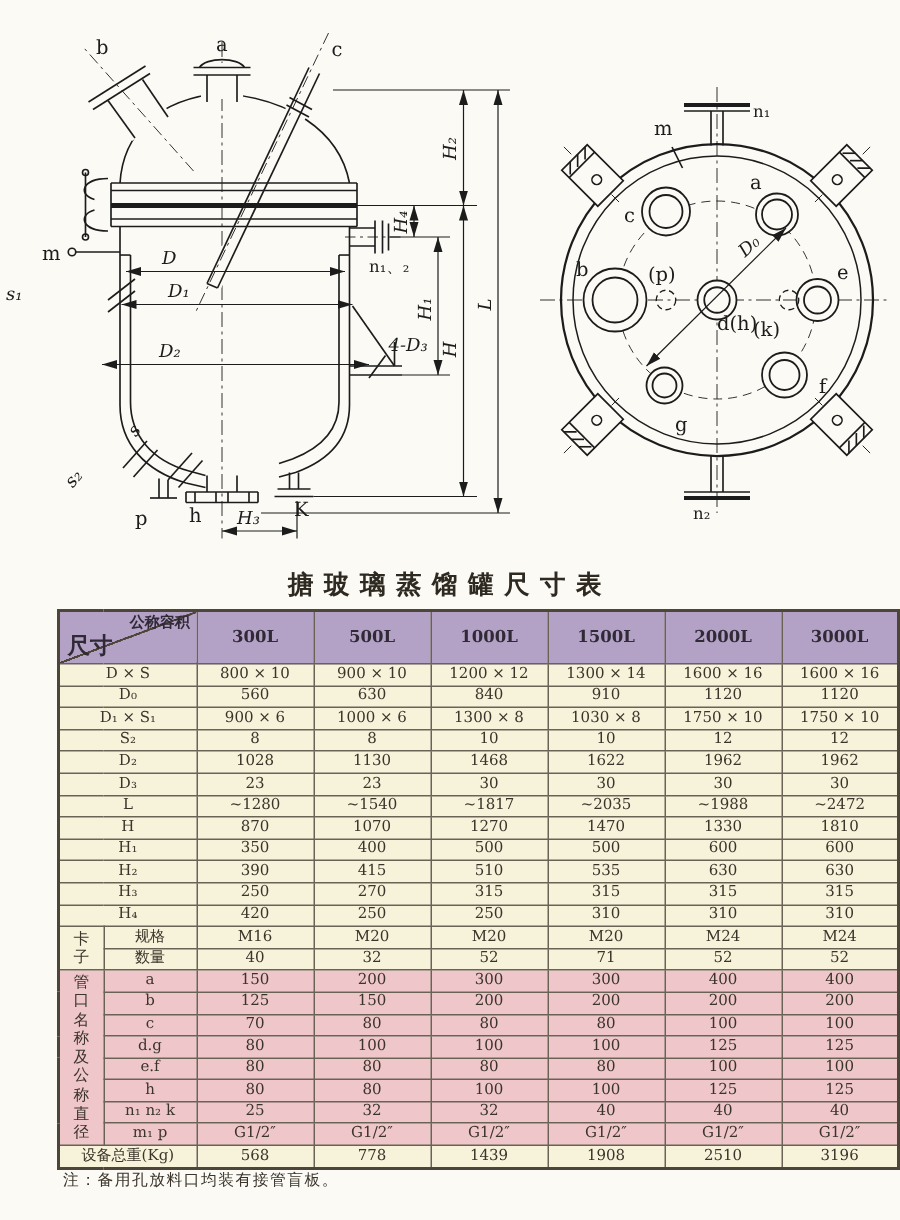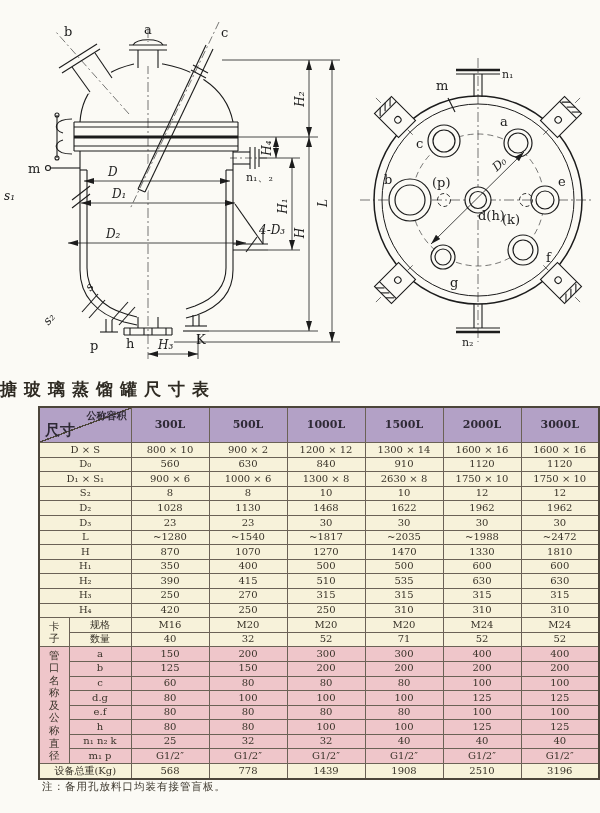--- a/index.html
+++ b/index.html
@@ -8,21 +8,21 @@
     background:#fbfaf5;
     font-family:"DejaVu Serif","DejaVu Sans",serif;
     color:#3a352c;
   }
   svg{position:absolute;}
   svg text{fill:#1c1c1c;stroke:none;font-family:"DejaVu Serif","DejaVu Sans",serif;}
   .dl{font-size:12px;font-style:italic;}
   .pl{font-size:13px;}
   .sm{font-size:11px;}
   #page-title{
-    position:absolute;top:378px;left:0;width:600px;
+    position:absolute;top:378px;left:0;width:600px;text-align:center;
     font-size:17px;font-weight:bold;letter-spacing:7px;color:#2e2a22;
   }
   table#spec{
     position:absolute;left:38px;top:406px;width:560px;
     border-collapse:collapse;table-layout:fixed;
     border:2px solid #4c453a;
   }
   #spec td{
     border:1px solid #6b6256;
     text-align:center;vertical-align:middle;
@@ -321,41 +321,41 @@
       <td class="hdr">1000L</td>
       <td class="hdr">1500L</td>
       <td class="hdr">2000L</td>
       <td class="hdr">3000L</td>
     </tr>
   </thead>
   <tbody>
       <tr>
         <td class="cream lbl" colspan="2">D × S</td>
         <td class="cream">800 × 10</td>
-        <td class="cream">900 × 2</td>
+        <td class="cream">900 × 10</td>
         <td class="cream">1200 × 12</td>
         <td class="cream">1300 × 14</td>
         <td class="cream">1600 × 16</td>
         <td class="cream">1600 × 16</td>
       </tr>
       <tr>
         <td class="cream lbl" colspan="2">D₀</td>
         <td class="cream">560</td>
         <td class="cream">630</td>
         <td class="cream">840</td>
         <td class="cream">910</td>
         <td class="cream">1120</td>
         <td class="cream">1120</td>
       </tr>
       <tr>
         <td class="cream lbl" colspan="2">D₁ × S₁</td>
         <td class="cream">900 × 6</td>
         <td class="cream">1000 × 6</td>
         <td class="cream">1300 × 8</td>
-        <td class="cream">2630 × 8</td>
+        <td class="cream">1030 × 8</td>
         <td class="cream">1750 × 10</td>
         <td class="cream">1750 × 10</td>
       </tr>
       <tr>
         <td class="cream lbl" colspan="2">S₂</td>
         <td class="cream">8</td>
         <td class="cream">8</td>
         <td class="cream">10</td>
         <td class="cream">10</td>
         <td class="cream">12</td>
@@ -475,21 +475,21 @@
         <td class="pink lbl">b</td>
         <td class="pink">125</td>
         <td class="pink">150</td>
         <td class="pink">200</td>
         <td class="pink">200</td>
         <td class="pink">200</td>
         <td class="pink">200</td>
       </tr>
       <tr>
         <td class="pink lbl">c</td>
-        <td class="pink">60</td>
+        <td class="pink">70</td>
         <td class="pink">80</td>
         <td class="pink">80</td>
         <td class="pink">80</td>
         <td class="pink">100</td>
         <td class="pink">100</td>
       </tr>
       <tr>
         <td class="pink lbl">d.g</td>
         <td class="pink">80</td>
         <td class="pink">100</td>

